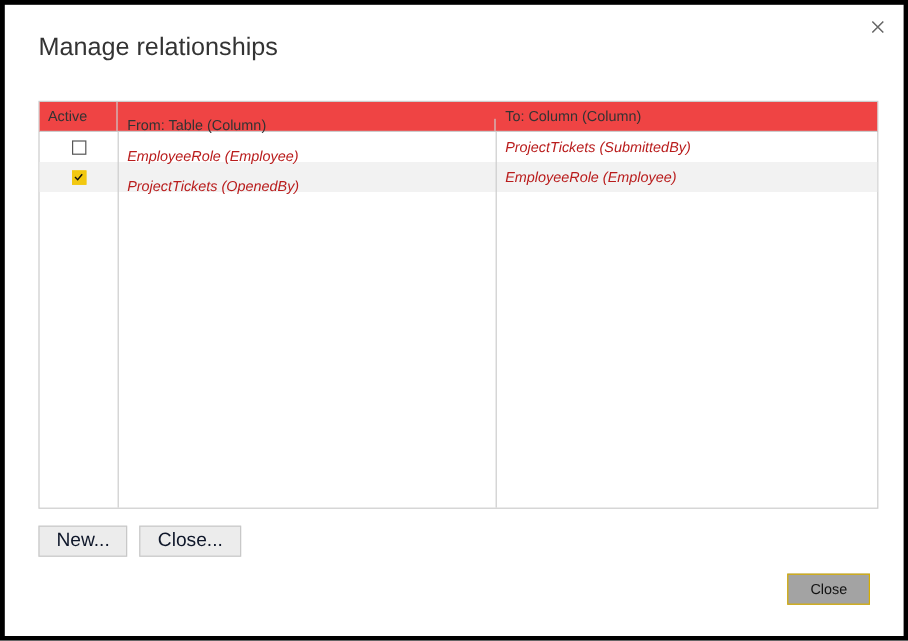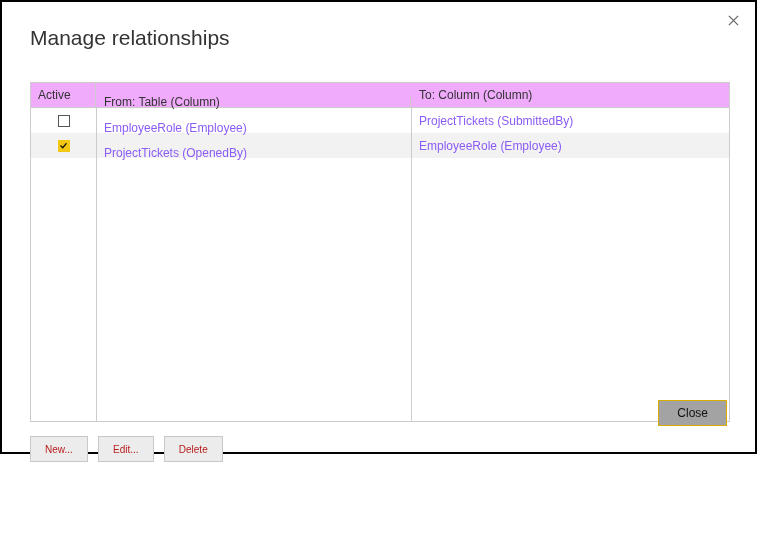--- a/index.html
+++ b/index.html
@@ -6,22 +6,22 @@
   html, body {
     margin: 0; padding: 0;
     width: 757px; height: 534px;
     font-family: "Segoe UI", Arial, sans-serif;
     background: #fff;
     color: #333;
     font-size: 13px;
   }
   .dialog {
     position: relative;
-    width: 757px; height: 454px;
-    border: 2px solid #000000;
+    width: 757px; height: 534px;
+    border: 4px solid #000000;
     background: #fff;
     padding-left: 33px;
   }
   .close-x {
     position: absolute;
     top: 8px; right: 12px;
     width: 20px; height: 20px;
     display: flex; align-items: center; justify-content: center;
     color: #666;
     cursor: pointer;
@@ -40,30 +40,31 @@
     width: 700px; height: 340px;
     border: 1px solid #ccc;
     background: #fff;
   }
   .thead, .trow {
     display: flex;
     width: 100%;
   }
   .thead {
     height: 25px;
-    background: #f0abfc;
+    background: #ef4444;
     border-bottom: 1px solid #ccc;
     font-size: 12px;
     color: #333;
   }
   .trow {
     height: 25px;
     font-size: 12px;
-    color: #8b5cf6;
+    color: #b91c1c;
     align-items: center;
+    font-style: italic;
   }
   .trow.alt { background: #f2f2f2; }
   .col-active { width: 65px; display:flex; align-items:center; justify-content:center; border-right: 1px solid #ccc; }
   .thead .col-active { justify-content: flex-start; padding-left: 7px; }
   .col-from { width: 315px; padding-left: 8px; display:flex; align-items:center; border-right: 1px solid #ccc; margin-top: 14px; }
   .col-to { flex: 1; padding-left: 8px; display:flex; align-items:center; }
   .thead .col-active, .thead .col-from, .thead .col-to { font-weight: 400; }
   .tbody {
     height: calc(100% - 25px);
     position: relative;
@@ -92,22 +93,22 @@
     position: absolute;
     left: 28px; top: 434px;
     display: flex; gap: 10px;
   }
   .btn {
     height: 26px;
     padding: 0 14px;
     min-width: 56px;
     background: #ececec;
     border: 1px solid #c8c8c8;
-    font-size: 10px;
-    color: #b91c1c;
+    font-size: 16px;
+    color: #0f172a;
     display: flex; align-items: center; justify-content: center;
     cursor: pointer;
   }
   .close-btn {
     position: absolute;
     right: 28px; bottom: 26px;
     height: 26px;
     padding: 0 18px;
     background: #a3a3a3;
     border: 1px solid #d6ad00;
@@ -157,19 +158,18 @@
           </span>
         </div>
         <div class="col-from">ProjectTickets (OpenedBy)</div>
         <div class="col-to">EmployeeRole (Employee)</div>
       </div>
     </div>
   </div>
 
   <div class="btn-row">
     <div class="btn">New...</div>
-    <div class="btn">Edit...</div>
-    <div class="btn">Delete</div>
+    <div class="btn">Close...</div>
   </div>
 
   <div class="close-btn">Close</div>
 
 </div>
 
 </body></html>

